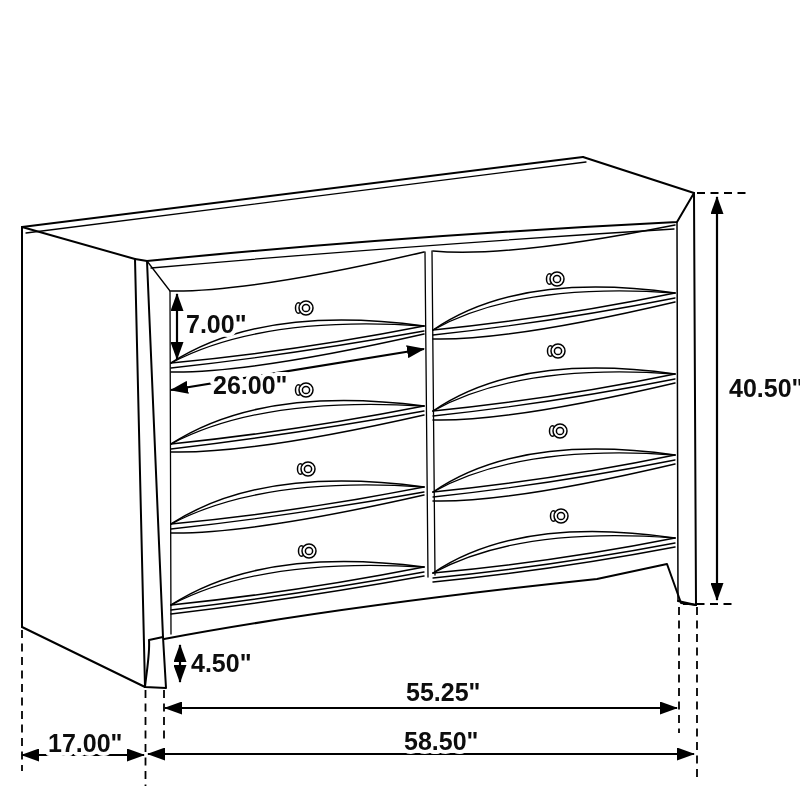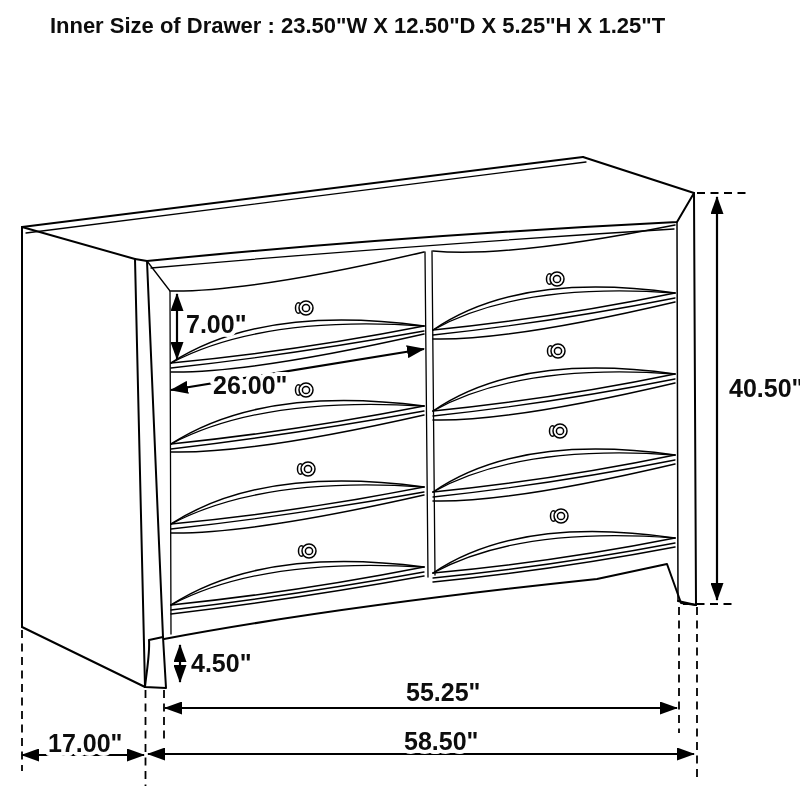--- a/index.html
+++ b/index.html
@@ -37,21 +37,20 @@
     stroke: #ffffff;
     stroke-width: 8px;
     stroke-linejoin: round;
   }
 </style>
 </head>
 <body>
 
 <div id="stage">
 
-  <div id="page-title">Inner Size of Drawer : 23.50"W X 12.50"D X 5.25"H X 1.25"T</div>
 
   <svg width="800" height="800" viewBox="0 0 800 800">
     <defs>
       <marker id="ah" markerWidth="18" markerHeight="13" refX="17" refY="6.5" orient="auto-start-reverse" markerUnits="userSpaceOnUse">
         <path d="M0,0 L18,6.5 L0,13 Z" fill="#000"></path>
       </marker>
     </defs>
 
     <g>
       <path class="outline" d="M22,227 L583,157"></path>

